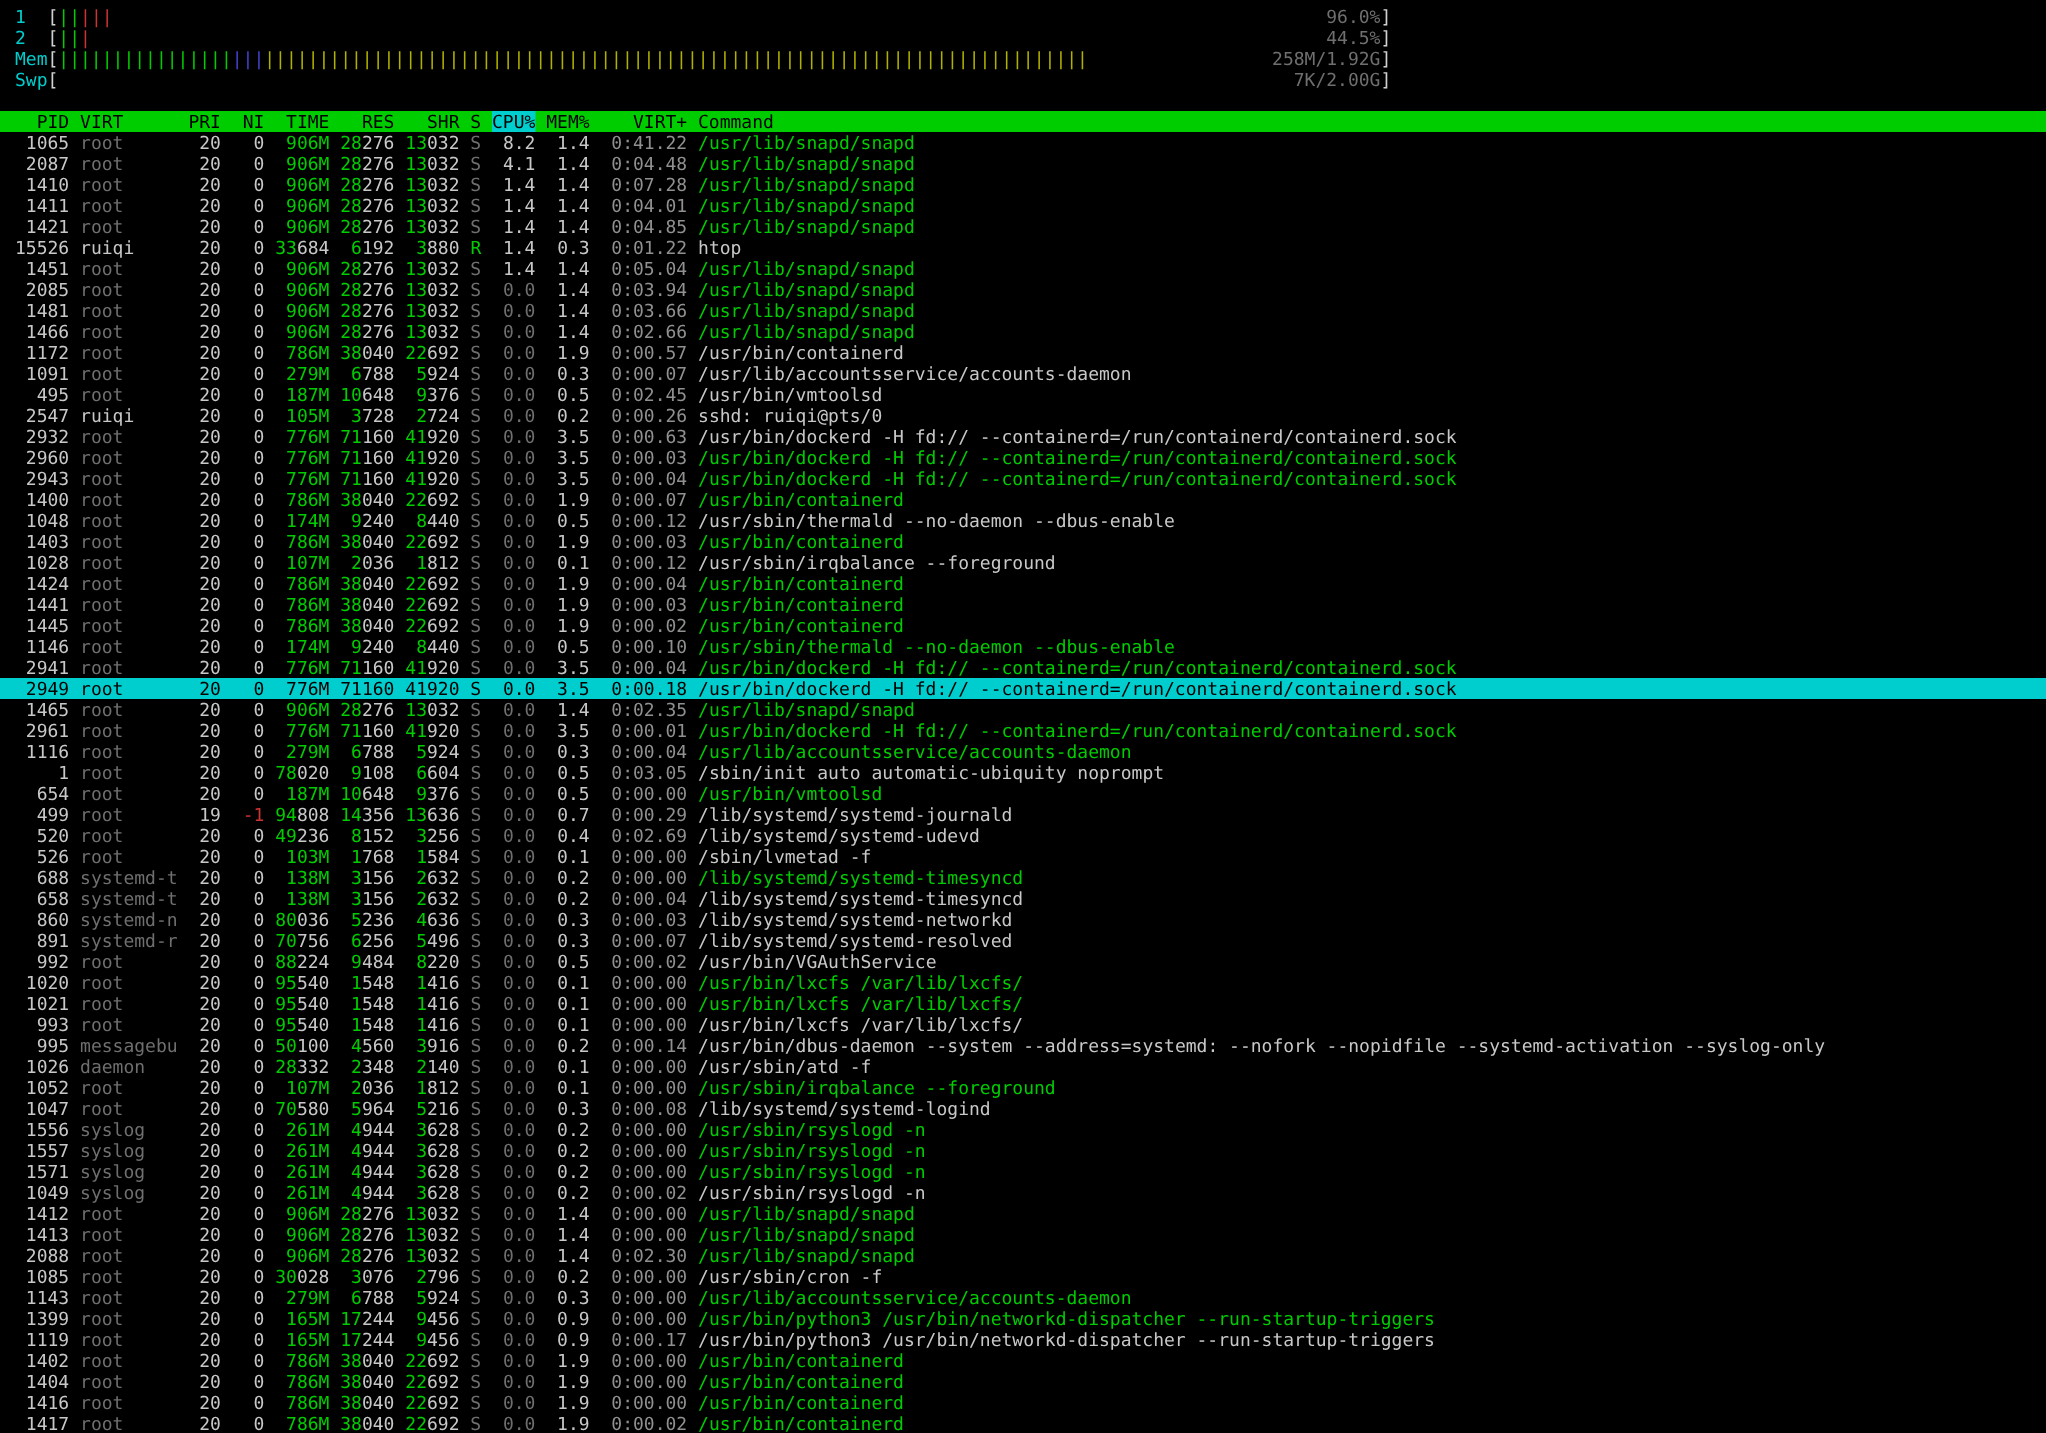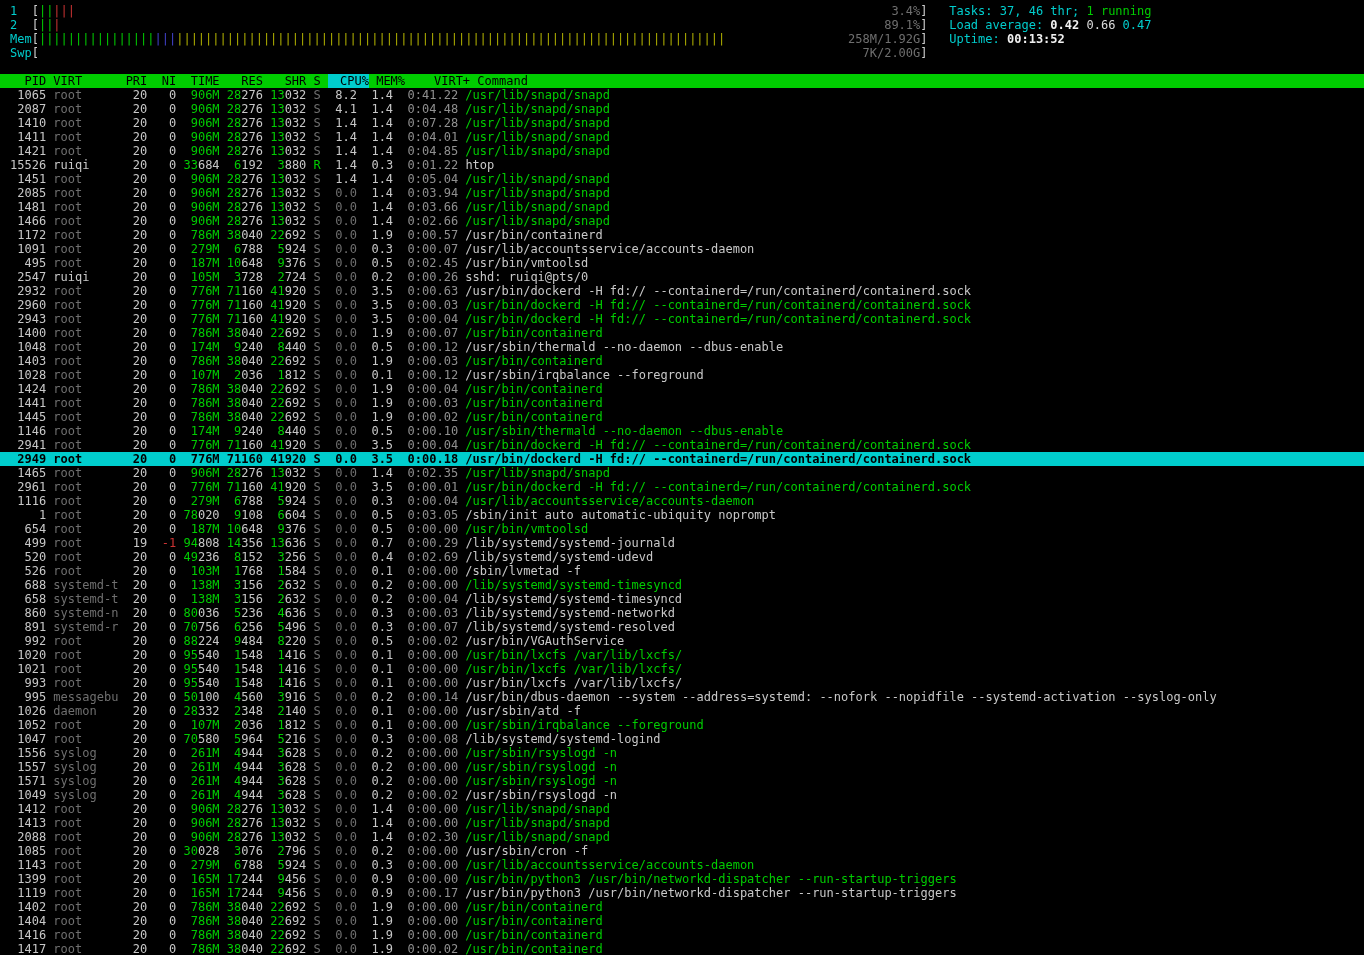--- a/index.html
+++ b/index.html
@@ -15,45 +15,40 @@
   .br  { color:#d0d0d0; }
   .bar { display:inline-block; position:relative; width:122ch; height:14px; vertical-align:top; }
   .bar .fill { position:absolute; left:0; top:0; }
   .bar .val  { position:absolute; right:0; top:0; color:var(--meter_value,#6f6f6f); }
   .cyan  { color:var(--cyan,#00cdcd); }
   .green { color:var(--green,#00cd00); }
   .bw { color:var(--bright,#f0f0f0); font-weight:bold; }
   .w  { color:var(--white,#dcdcdc); }
   .spacer { height:14px; }
   .phead { background:var(--header_bg,#00cd00); color:#000; padding-left:10px; width:100%; }
-  .phead .sortcol { background:var(--cyan,#00cdcd);padding-left:12px; }
+  .phead .sortcol { background:var(--cyan,#00cdcd); }
   .prow { padding-left:10px; width:100%; }
-  .prow.selected { background:var(--selection_bg,#00cdcd);font-weight:bold; }
+  .prow.selected { background:var(--selection_bg,#00cdcd); }
   .prow.selected span { color:#000 !important; }
   .c-norm  { color:var(--norm,#c8c8c8); }
   .c-dim   { color:var(--dim,#6f6f6f); }
   .c-green { color:var(--green,#00cd00); }
   .c-red   { color:var(--red,#cc3333); }
   .c-time  { color:var(--time,#909090); }
 </style>
 </head>
 <body>
 
 <div class="term">
   <div class="header">
     <div class="meters">
-      <div class="mline"><span class="cap">1</span><span class="br">[</span><span class="bar"><span class="fill"><span style="color: rgb(0, 205, 0);">||</span><span style="color: rgb(204, 51, 51);">|||</span></span><span class="val">3.4%</span></span><span class="br">]</span></div>
-      <div class="mline"><span class="cap">2</span><span class="br">[</span><span class="bar"><span class="fill"><span style="color: rgb(0, 205, 0);">||</span><span style="color: rgb(204, 51, 51);">|</span></span><span class="val">89.1%</span></span><span class="br">]</span></div>
+      <div class="mline"><span class="cap">1</span><span class="br">[</span><span class="bar"><span class="fill"><span style="color: rgb(0, 205, 0);">||</span><span style="color: rgb(204, 51, 51);">|||</span></span><span class="val">96.0%</span></span><span class="br">]</span></div>
+      <div class="mline"><span class="cap">2</span><span class="br">[</span><span class="bar"><span class="fill"><span style="color: rgb(0, 205, 0);">||</span><span style="color: rgb(204, 51, 51);">|</span></span><span class="val">44.5%</span></span><span class="br">]</span></div>
       <div class="mline"><span class="cap">Mem</span><span class="br">[</span><span class="bar"><span class="fill"><span style="color: rgb(0, 205, 0);">||||||||||||||||</span><span style="color: rgb(66, 66, 205);">|||</span><span style="color: rgb(176, 176, 0);">||||||||||||||||||||||||||||||||||||||||||||||||||||||||||||||||||||||||||||</span></span><span class="val">258M/1.92G</span></span><span class="br">]</span></div>
       <div class="mline"><span class="cap">Swp</span><span class="br">[</span><span class="bar"><span class="fill"></span><span class="val">7K/2.00G</span></span><span class="br">]</span></div>
-    </div>
-    <div class="summary">
-      <div class="sline"><span class="cyan">Tasks: </span><span class="cyan">37, 46 thr; </span><span class="green">1 running</span></div>
-      <div class="sline"><span class="cyan">Load average: </span><span class="bw">0.42 </span><span class="w">0.66 </span><span class="cyan">0.47</span></div>
-      <div class="sline"><span class="cyan">Uptime: </span><span class="bw">00:13:52</span></div>
     </div>
   </div>
   <div class="spacer"></div>
   <div class="phead" id="thead"><span>  PID</span> <span>VIRT     </span> <span>PRI</span> <span> NI</span> <span> TIME</span> <span>  RES</span> <span>  SHR</span> <span>S</span> <span class="sortcol">CPU%</span> <span>MEM%</span> <span>   VIRT+</span> <span>Command</span> </div>
   <div id="tbody">
       <div class="prow"><span class="c-norm"> 1065</span><span> </span><span class="c-dim">root     </span><span> </span><span class="c-norm"> 20</span><span> </span><span class="c-norm">  0</span><span> </span><span class="c-green"> 906M</span><span> </span><span class="c-green">28</span><span class="c-norm">276</span><span> </span><span class="c-green">13</span><span class="c-norm">032</span><span> </span><span class="c-dim">S</span><span> </span><span class="c-norm"> 8.2</span><span> </span><span class="c-norm"> 1.4</span><span> </span><span class="c-time"> 0:41.22</span><span> </span><span class="c-green">/usr/lib/snapd/snapd</span></div>
       <div class="prow"><span class="c-norm"> 2087</span><span> </span><span class="c-dim">root     </span><span> </span><span class="c-norm"> 20</span><span> </span><span class="c-norm">  0</span><span> </span><span class="c-green"> 906M</span><span> </span><span class="c-green">28</span><span class="c-norm">276</span><span> </span><span class="c-green">13</span><span class="c-norm">032</span><span> </span><span class="c-dim">S</span><span> </span><span class="c-norm"> 4.1</span><span> </span><span class="c-norm"> 1.4</span><span> </span><span class="c-time"> 0:04.48</span><span> </span><span class="c-green">/usr/lib/snapd/snapd</span></div>
       <div class="prow"><span class="c-norm"> 1410</span><span> </span><span class="c-dim">root     </span><span> </span><span class="c-norm"> 20</span><span> </span><span class="c-norm">  0</span><span> </span><span class="c-green"> 906M</span><span> </span><span class="c-green">28</span><span class="c-norm">276</span><span> </span><span class="c-green">13</span><span class="c-norm">032</span><span> </span><span class="c-dim">S</span><span> </span><span class="c-norm"> 1.4</span><span> </span><span class="c-norm"> 1.4</span><span> </span><span class="c-time"> 0:07.28</span><span> </span><span class="c-green">/usr/lib/snapd/snapd</span></div>
       <div class="prow"><span class="c-norm"> 1411</span><span> </span><span class="c-dim">root     </span><span> </span><span class="c-norm"> 20</span><span> </span><span class="c-norm">  0</span><span> </span><span class="c-green"> 906M</span><span> </span><span class="c-green">28</span><span class="c-norm">276</span><span> </span><span class="c-green">13</span><span class="c-norm">032</span><span> </span><span class="c-dim">S</span><span> </span><span class="c-norm"> 1.4</span><span> </span><span class="c-norm"> 1.4</span><span> </span><span class="c-time"> 0:04.01</span><span> </span><span class="c-green">/usr/lib/snapd/snapd</span></div>
       <div class="prow"><span class="c-norm"> 1421</span><span> </span><span class="c-dim">root     </span><span> </span><span class="c-norm"> 20</span><span> </span><span class="c-norm">  0</span><span> </span><span class="c-green"> 906M</span><span> </span><span class="c-green">28</span><span class="c-norm">276</span><span> </span><span class="c-green">13</span><span class="c-norm">032</span><span> </span><span class="c-dim">S</span><span> </span><span class="c-norm"> 1.4</span><span> </span><span class="c-norm"> 1.4</span><span> </span><span class="c-time"> 0:04.85</span><span> </span><span class="c-green">/usr/lib/snapd/snapd</span></div>

